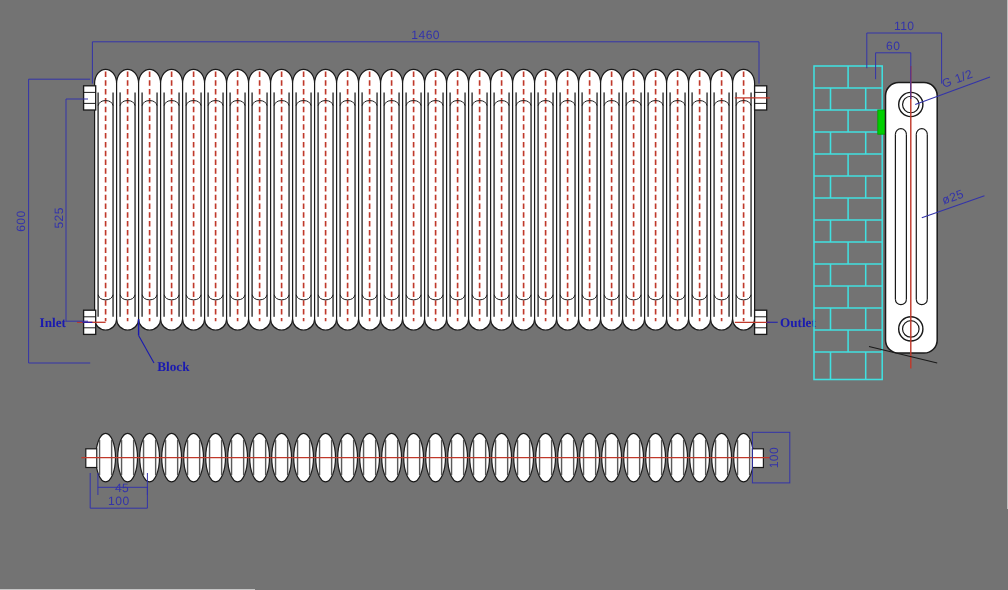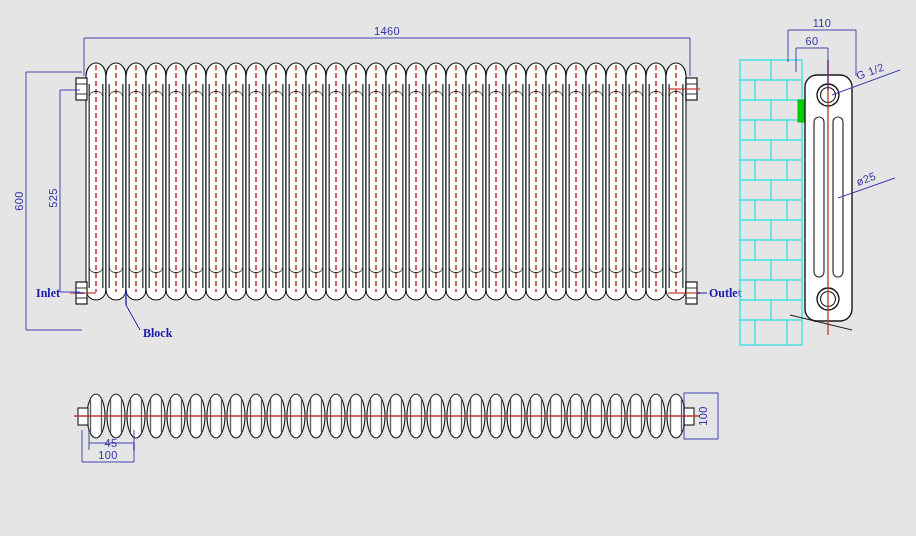--- a/index.html
+++ b/index.html
@@ -1,21 +1,21 @@
 <!DOCTYPE html>
 <html><head>
 <meta charset="utf-8">
 <style>
   html,body{margin:0;padding:0;background:#ffffff;}
   body{
     width:916px;height:536px;overflow:hidden;
     font-family:"Liberation Serif", serif;
     -webkit-font-smoothing:antialiased;
   }
-  #sheet{position:relative;width:916px;height:536px;background:#e5e5e5;}
+  #sheet{position:relative;width:916px;height:536px;background:#737373;}
   #sheet svg{position:absolute;left:0;top:0;}
   .dimtext{
     font-family:"Liberation Sans", sans-serif;
     font-size:11px;
     fill:#3333aa;
     letter-spacing:0.4px;
   }
   .calltext{
     font-family:"Liberation Serif", serif;
     font-size:12px;

